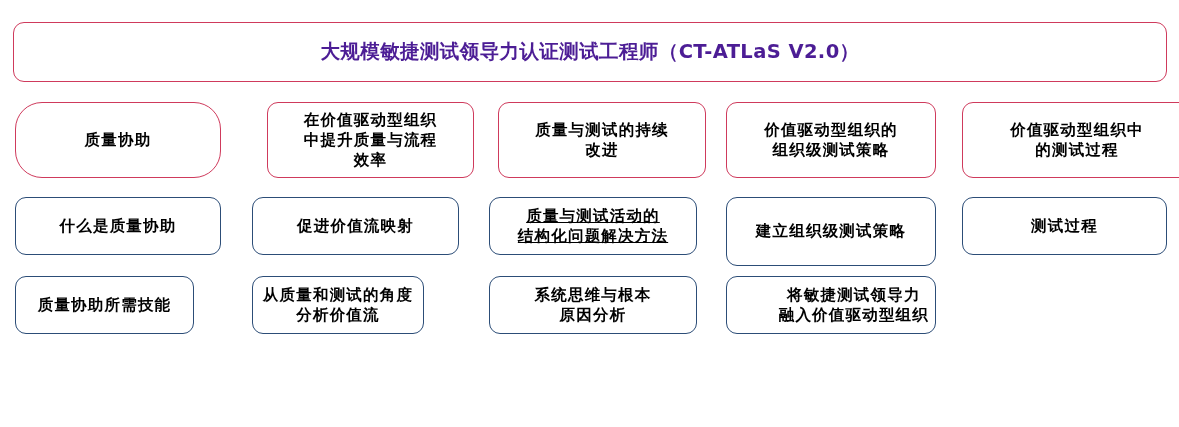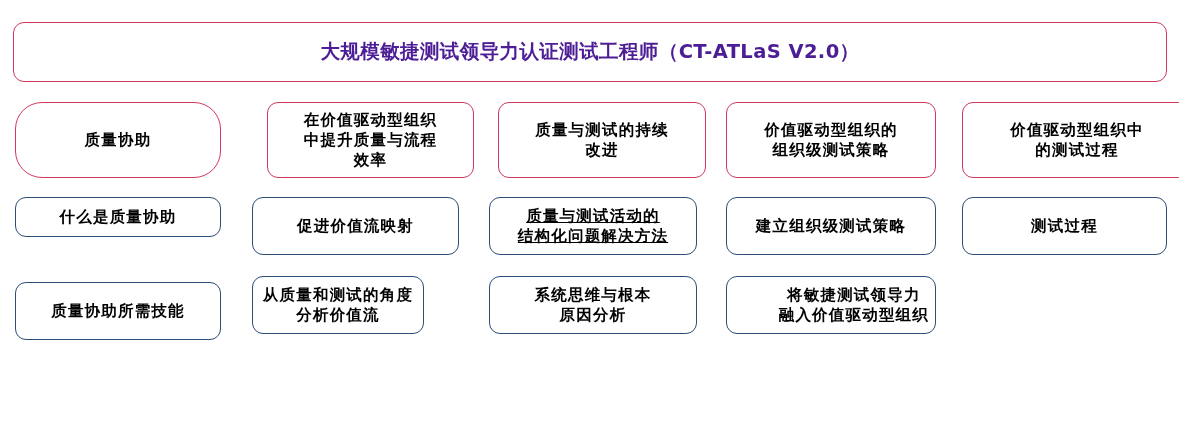--- a/index.html
+++ b/index.html
@@ -99,38 +99,38 @@
   </div>
   <div class="node level-1" style="left:726px;top:102px;width:210px;height:76px;">
     <span class="label">价值驱动型组织的
 组织级测试策略</span>
   </div>
   <div class="node level-1" style="left:962px;top:102px;width:230px;height:76px;">
     <span class="label">价值驱动型组织中
 的测试过程</span>
   </div>
 
-  <div class="node level-2" style="left:15px;top:197px;width:206px;height:40px;">
+  <div class="node level-2" style="left:15px;top:197px;width:206px;height:58px;">
     <span class="label">什么是质量协助</span>
   </div>
   <div class="node level-2" style="left:252px;top:197px;width:207px;height:58px;">
     <span class="label">促进价值流映射</span>
   </div>
   <div class="node level-2" style="left:489px;top:197px;width:208px;height:58px;text-decoration:underline;">
     <span class="label">质量与测试活动的
 结构化问题解决方法</span>
   </div>
-  <div class="node level-2" style="left:726px;top:197px;width:210px;height:58px;">
+  <div class="node level-2" style="left:726px;top:197px;width:210px;height:69px;">
     <span class="label">建立组织级测试策略</span>
   </div>
   <div class="node level-2" style="left:962px;top:197px;width:205px;height:58px;">
     <span class="label">测试过程</span>
   </div>
 
-  <div class="node level-3" style="left:15px;top:276px;width:206px;height:58px;margin-top:6px;">
+  <div class="node level-3" style="left:15px;top:276px;width:179px;height:58px;">
     <span class="label">质量协助所需技能</span>
   </div>
   <div class="node level-3" style="left:252px;top:276px;width:172px;height:58px;">
     <span class="label">从质量和测试的角度
 分析价值流</span>
   </div>
   <div class="node level-3" style="left:489px;top:276px;width:208px;height:58px;">
     <span class="label">系统思维与根本
 原因分析</span>
   </div>

